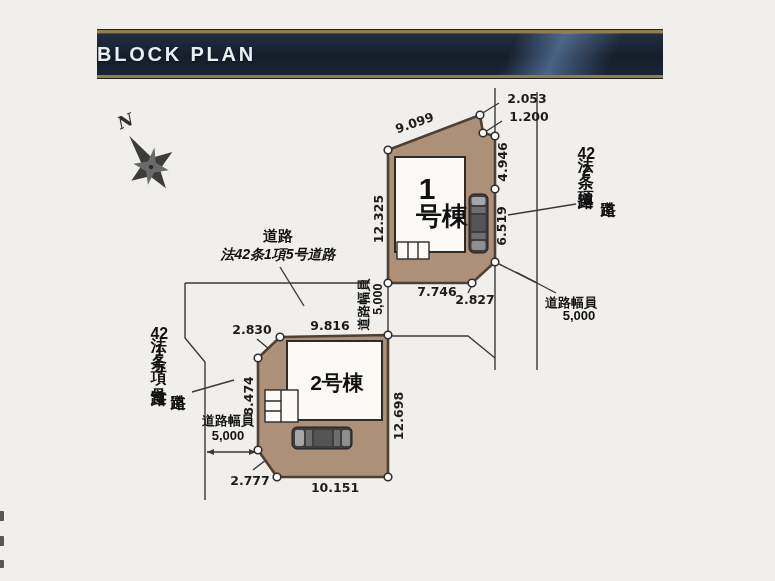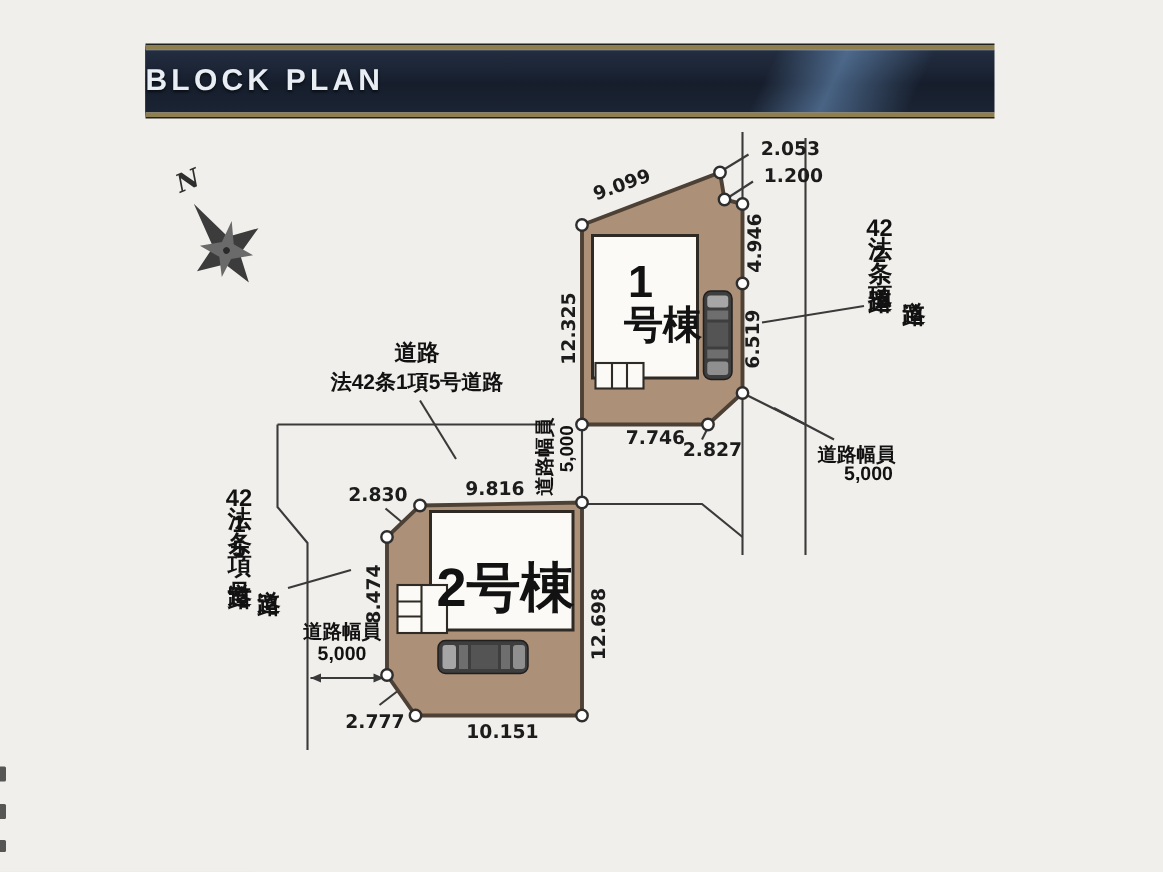--- a/index.html
+++ b/index.html
@@ -147,24 +147,24 @@
       <text class="dim" transform="translate(383,219) rotate(-90)">12.325</text>
       <text class="dim" transform="translate(253,396) rotate(-90)">8.474</text>
       <text class="dim" transform="translate(403,416) rotate(-90)">12.698</text>
     </g>
   </svg>
 
   <div class="cjk nlabel" style="left:118px;top:112px;">N</div>
 
   <div class="cjk center" style="left:407px;top:172px;width:40px;font-size:30px;">1</div>
   <div class="cjk center" style="left:397px;top:202px;width:66px;font-size:26px;padding-left:12px;">号棟</div>
-  <div class="cjk center" style="left:290px;top:371px;width:94px;font-size:36px;">2号棟</div>
+  <div class="cjk center" style="left:290px;top:371px;width:94px;font-size:21px;">2号棟</div>
 
   <div class="cjk center" style="left:203px;top:227px;width:150px;font-size:15px;">道路</div>
-  <div class="cjk center" style="left:203px;top:246px;width:150px;font-size:14px;">法42条1項5号道路</div>
+  <div class="cjk center" style="left:203px;top:246px;width:150px;font-size:14px;font-style:italic;">法42条1項5号道路</div>
 
   <div class="cjk rot90" style="left:332px;top:297px;width:64px;font-size:13px;">道路幅員</div>
   <div class="cjk rot90" style="left:352px;top:292px;width:52px;font-size:12.5px;">5,000</div>
 
   <div class="cjk vtext" style="left:577px;top:144px;font-size:16px;">法<span class="tcy">42</span>条<span class="tcy">2</span>項道路</div>
   <div class="cjk vtext" style="left:600px;top:189px;font-size:15.5px;">道路</div>
 
   <div class="cjk center" style="left:538px;top:296px;width:66px;font-size:13px;">道路幅員</div>
   <div class="cjk center" style="left:546px;top:309px;width:66px;font-size:13px;">5,000</div>
 

